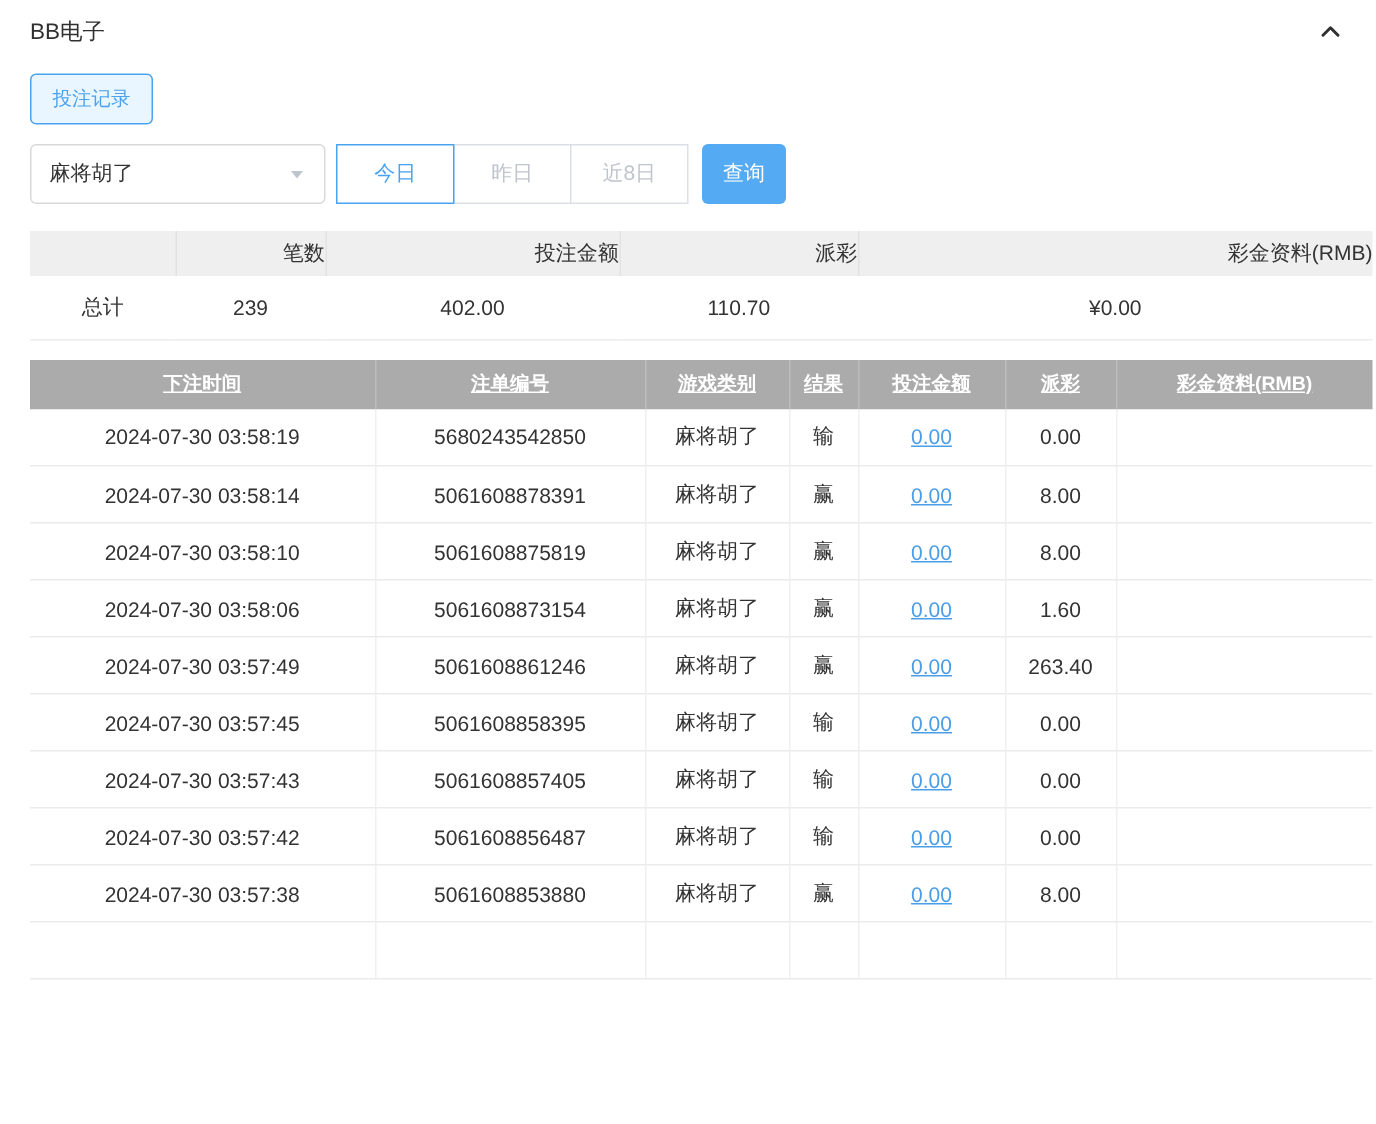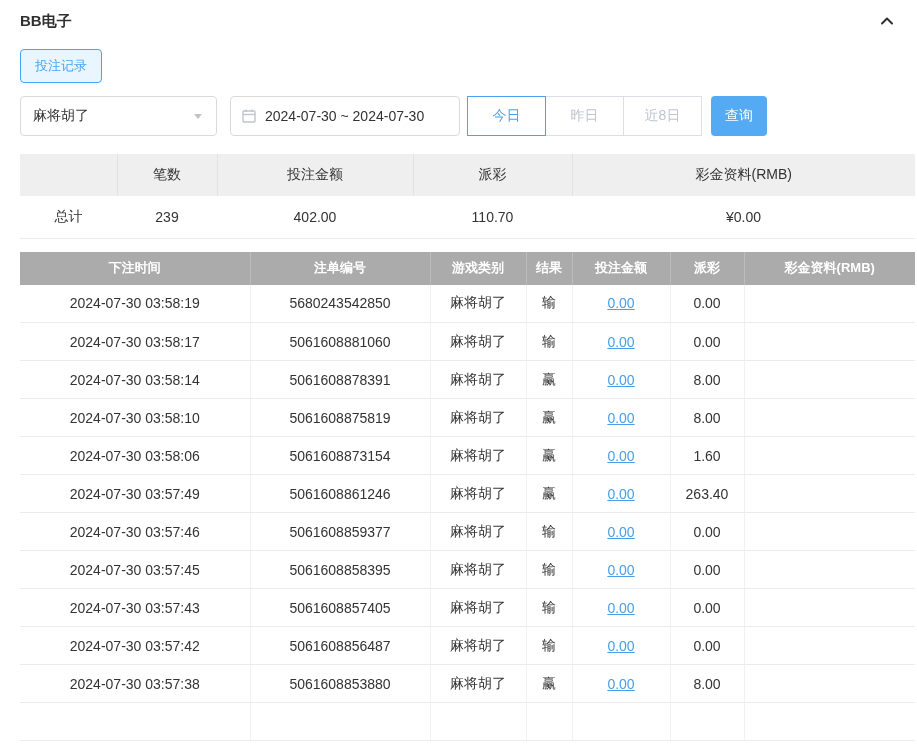--- a/index.html
+++ b/index.html
@@ -7,21 +7,21 @@
   body {
     background:#fff;
     font-family:"Liberation Sans","DejaVu Sans",sans-serif;
     color:#333;
     overflow:hidden;
   }
   .page { padding:8px 20px 0 20px; width:917px; }
 
   
   .header-row { display:flex; justify-content:space-between; align-items:center; height:26px; }
-  .panel-title { font-size:15px; font-weight:bold; color:#303030; }
+  .panel-title { font-size:15px; font-weight:normal; color:#303030; }
   .collapse-btn { width:20px; height:20px; display:flex; align-items:center; justify-content:center; cursor:pointer; background:none; border:none; }
 
   
   .tabs { display:flex; gap:17px; margin-top:15px; }
   .tab {
     min-width:82px; height:34px; padding:16px 14px;
     display:flex; align-items:center; justify-content:center;
     border:1px solid #e3e3e3; border-radius:4px;
     background:#fff; color:#9a9a9a; font-size:13px; cursor:pointer;
   }
@@ -54,32 +54,33 @@
   .search-btn {
     width:56px; height:40px; margin-left:9px;
     background:var(--button-bg,#55abf3); color:#fff; border:none; border-radius:4px;
     font-size:14px; cursor:pointer; font-family:inherit;
   }
 
   
   table { border-collapse:collapse; table-layout:fixed; }
   .summary { width:895px; margin-top:18px; font-size:14px; }
   .summary th {
-    background:#efefef; height:42px; font-weight:normal; color:#333;
-    border-right:1px solid #e2e2e2; text-align:center;
+    background:#efefef; height:30px; font-weight:normal; color:#333;
+    border-right:1px solid #e2e2e2; text-align:right;
   }
   .summary th:last-child { border-right:none; }
   .summary td { height:42px; text-align:center; border-bottom:1px solid #ececec; background:#fff; }
 
   
   .bet-table { width:895px; margin-top:13px; font-size:14px; }
   .bet-table thead th {
     background:var(--table-header-bg,#ababab); color:#fff; height:33px;
     font-weight:bold; font-size:13px; text-align:center;
     border-right:1px solid #bcbcbc;
+    text-decoration:underline;
   }
   .bet-table thead th:last-child { border-right:none; }
   .bet-table tbody td {
     height:38px; text-align:center; color:#333;
     border-bottom:1px solid #ebebeb; border-right:1px solid #f0f0f0;
     background:#fff;
   }
   .bet-table tbody td:last-child { border-right:none; }
   .amount-link { color:var(--link,#4a9ee8); text-decoration:underline; cursor:pointer; }
 
@@ -110,31 +111,20 @@
   <div class="filters">
     <div class="select">
       <span>麻将胡了</span>
       <span>
         <svg class="icon-svg" width="12" height="12" viewBox="0 0 12 12">
           <polygon points="2,4 10,4 6,9" fill="#c0c4cc"></polygon>
         </svg>
       </span>
     </div>
 
-    <div class="datepicker">
-      <span>
-        <svg class="icon-svg" width="16" height="16" viewBox="0 0 16 16">
-          <rect x="2" y="3" width="12" height="11" rx="1" fill="none" stroke="#c0c4cc" stroke-width="1.4"></rect>
-          <line x1="2" y1="6.5" x2="14" y2="6.5" stroke="#c0c4cc" stroke-width="1.4"></line>
-          <line x1="5" y1="1.5" x2="5" y2="4" stroke="#c0c4cc" stroke-width="1.4"></line>
-          <line x1="11" y1="1.5" x2="11" y2="4" stroke="#c0c4cc" stroke-width="1.4"></line>
-        </svg>
-      </span>
-      <span>2024-07-30 ~ 2024-07-30</span>
-    </div>
 
     <div class="quick-group">
       <button class="quick-btn active">今日</button>
       <button class="quick-btn">昨日</button>
       <button class="quick-btn">近8日</button>
     </div>
 
     <button class="search-btn">查询</button>
   </div>
 
@@ -191,29 +181,20 @@
         <tr>
           <td>2024-07-30 03:58:19</td>
           <td>5680243542850</td>
           <td>麻将胡了</td>
           <td>输</td>
           <td><a class="amount-link">0.00</a></td>
           <td>0.00</td>
           <td></td>
         </tr>
         <tr>
-          <td>2024-07-30 03:58:17</td>
-          <td>5061608881060</td>
-          <td>麻将胡了</td>
-          <td>输</td>
-          <td><a class="amount-link">0.00</a></td>
-          <td>0.00</td>
-          <td></td>
-        </tr>
-        <tr>
           <td>2024-07-30 03:58:14</td>
           <td>5061608878391</td>
           <td>麻将胡了</td>
           <td>赢</td>
           <td><a class="amount-link">0.00</a></td>
           <td>8.00</td>
           <td></td>
         </tr>
         <tr>
           <td>2024-07-30 03:58:10</td>
@@ -236,29 +217,20 @@
         <tr>
           <td>2024-07-30 03:57:49</td>
           <td>5061608861246</td>
           <td>麻将胡了</td>
           <td>赢</td>
           <td><a class="amount-link">0.00</a></td>
           <td>263.40</td>
           <td></td>
         </tr>
         <tr>
-          <td>2024-07-30 03:57:46</td>
-          <td>5061608859377</td>
-          <td>麻将胡了</td>
-          <td>输</td>
-          <td><a class="amount-link">0.00</a></td>
-          <td>0.00</td>
-          <td></td>
-        </tr>
-        <tr>
           <td>2024-07-30 03:57:45</td>
           <td>5061608858395</td>
           <td>麻将胡了</td>
           <td>输</td>
           <td><a class="amount-link">0.00</a></td>
           <td>0.00</td>
           <td></td>
         </tr>
         <tr>
           <td>2024-07-30 03:57:43</td>

